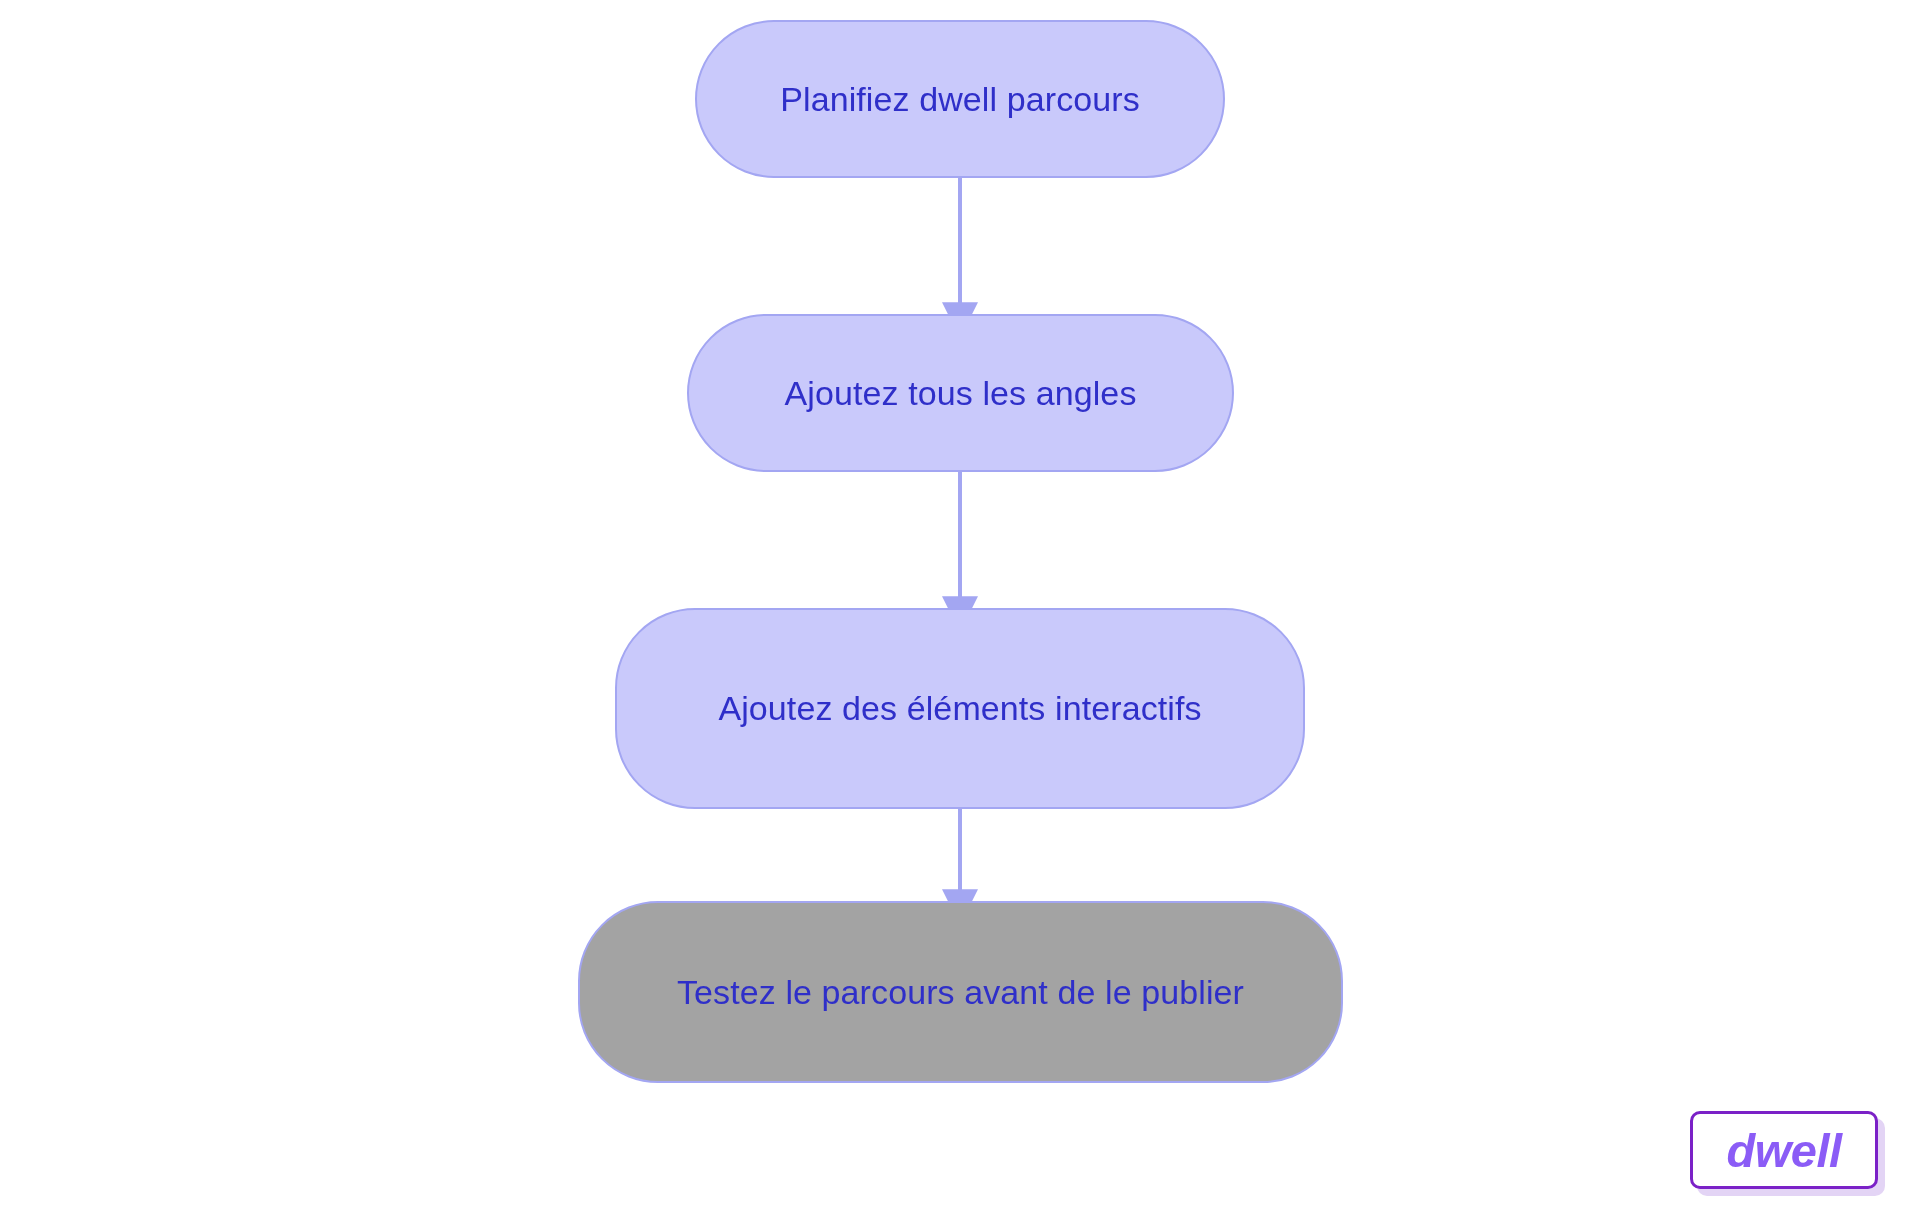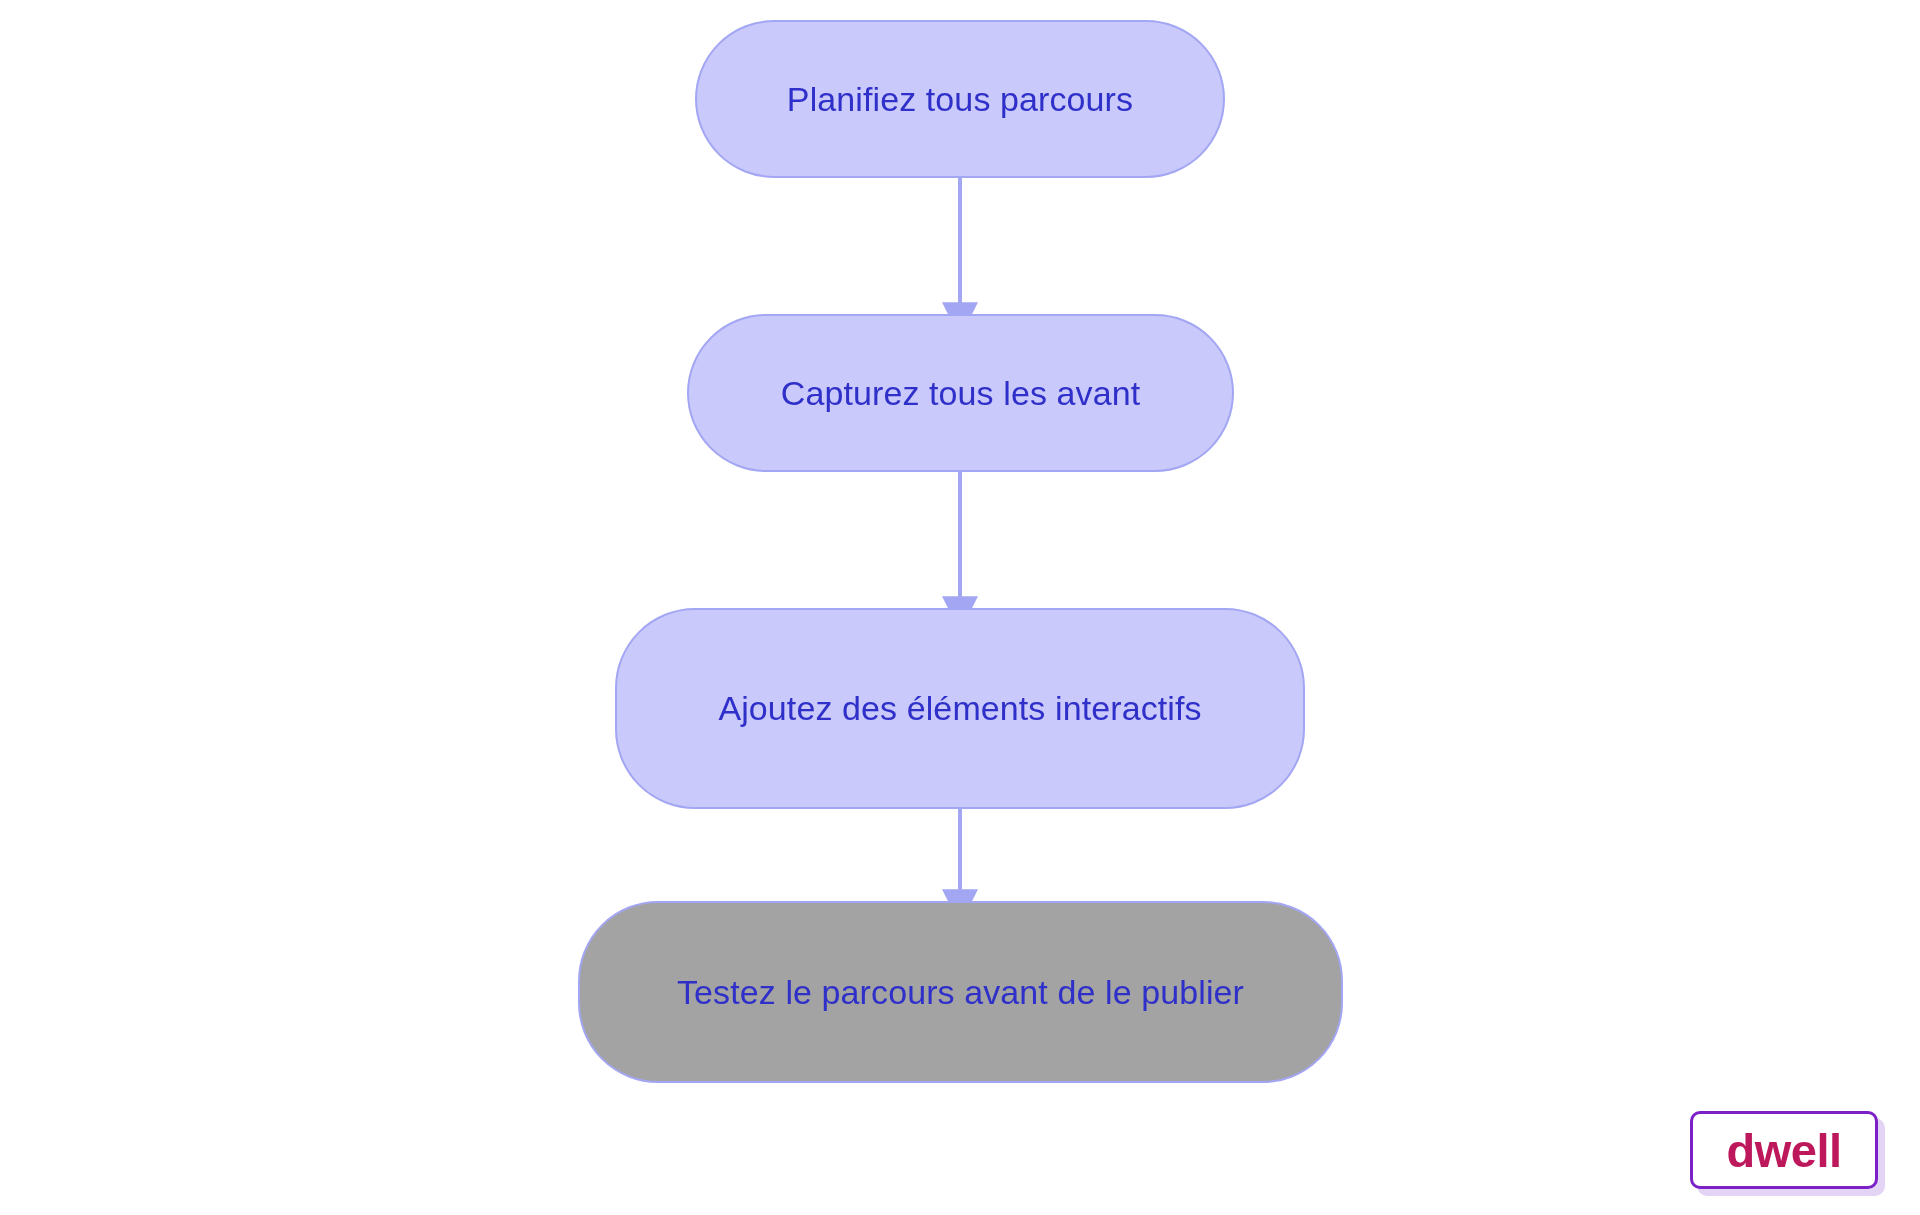--- a/index.html
+++ b/index.html
@@ -82,32 +82,32 @@
     <g>
       <line x1="960" y1="472" x2="960" y2="597" stroke="#a3a6f2" stroke-width="4" marker-end="url(#arrowhead)"></line>
     </g>
 
     <g>
       <line x1="960" y1="766" x2="960" y2="890" stroke="#a3a6f2" stroke-width="4" marker-end="url(#arrowhead)"></line>
     </g>
   </svg>
 
   <div class="node" id="node-0" style="left: 695px; top: 20px; width: 530px; height: 158px; background: rgb(201, 201, 251); border-color: rgb(163, 166, 242);">
-    <span class="node-label" style="color: rgb(47, 47, 201);">Planifiez tous parcours</span>
+    <span class="node-label" style="color: rgb(47, 47, 201);">Planifiez dwell parcours</span>
   </div>
 
   <div class="node" id="node-1" style="left: 687px; top: 314px; width: 547px; height: 158px; background: rgb(201, 201, 251); border-color: rgb(163, 166, 242);">
-    <span class="node-label" style="color: rgb(47, 47, 201);">Capturez tous les avant</span>
+    <span class="node-label" style="color: rgb(47, 47, 201);">Ajoutez tous les angles</span>
   </div>
 
   <div class="node" id="node-2" style="left: 615px; top: 608px; width: 690px; height: 201px; background: rgb(201, 201, 251); border-color: rgb(163, 166, 242);">
     <span class="node-label" style="color: rgb(47, 47, 201);">Ajoutez des éléments interactifs</span>
   </div>
 
   <div class="node" id="node-3" style="left: 578px; top: 901px; width: 765px; height: 182px; background: #a3a3a3; border-color: rgb(163, 166, 242);">
     <span class="node-label" style="color: rgb(47, 47, 201);">Testez le parcours avant de le publier</span>
   </div>
 
   <div id="brand-badge" style="left: 1690px; top: 1111px; width: 188px; height: 78px; border-color: rgb(123, 33, 199);">
-    <span class="brand-text" style="color: #be185d;">dwell</span>
+    <span class="brand-text" style="color: #8b5cf6; font-style: italic;">dwell</span>
   </div>
 
 </div>
 
 </body></html>

